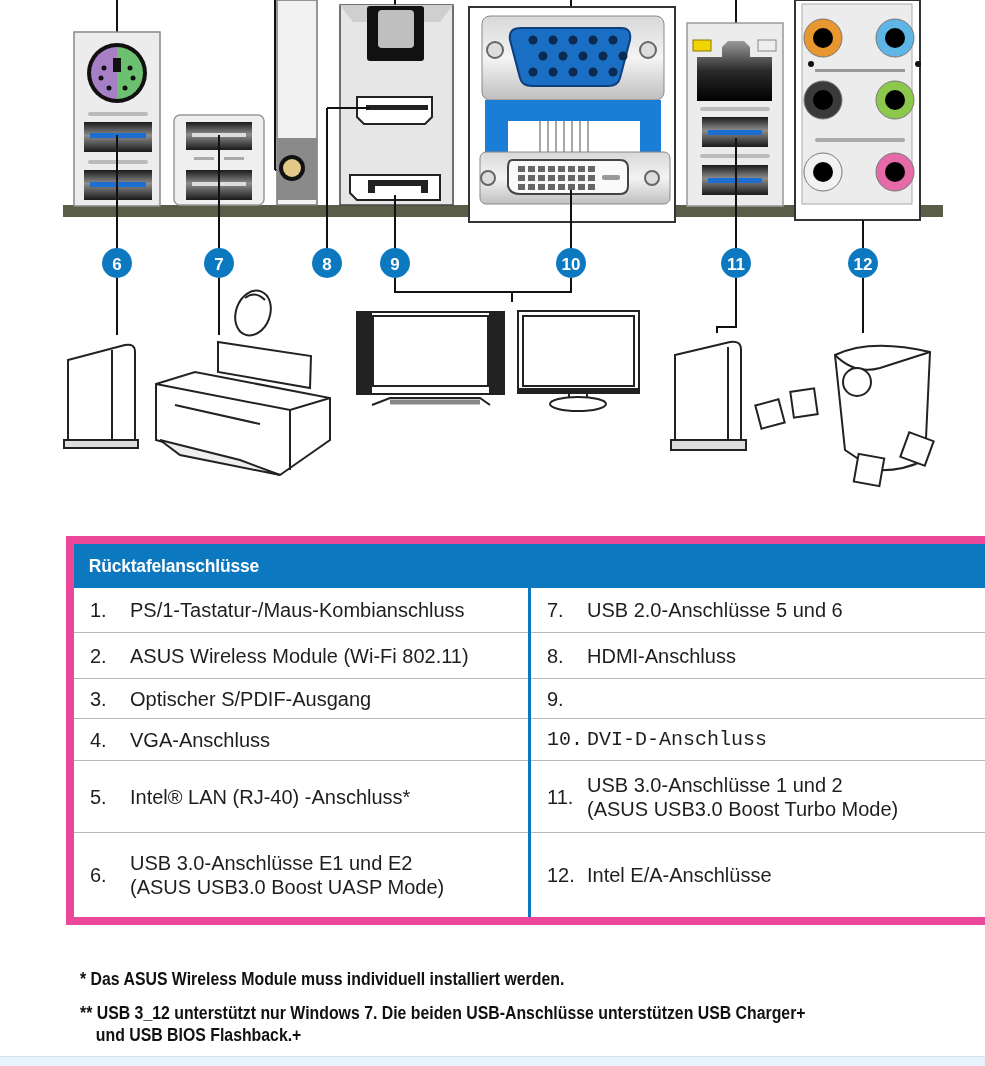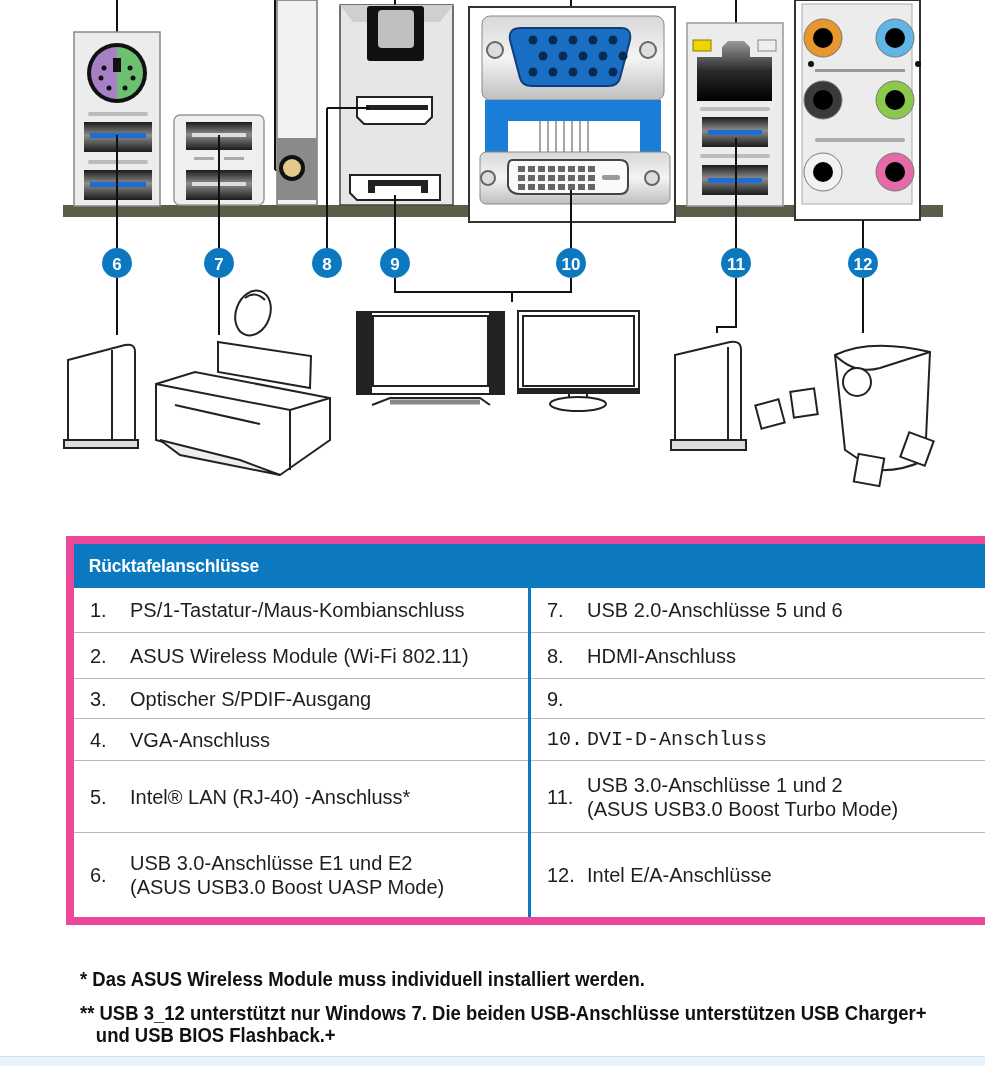--- a/index.html
+++ b/index.html
@@ -15,21 +15,21 @@
   .tbl-col.left { border-right:3px solid #0b78c0; }
   .row { display:flex; align-items:center; border-bottom:1px solid #b8b8b8; box-sizing:border-box; font-size:20px; line-height:24px; color:#1e1e1e; }
   .row:last-child { border-bottom:none; }
   .row .num { width:40px; padding-left:16px; flex:none; }
   .tbl-col.right .row .num { width:40px; }
   .row .txt { flex:1; }
   .row .sub { display:block; }
   .h1 { height:45px; } .h2 { height:46px; } .h3 { height:40px; } .h4 { height:42px; } .h5 { height:72px; } .h6 { height:84px; }
   .r7 { height:45px; } .r8 { height:46px; } .r9 { height:40px; } .r10 { height:42px;font-family:Liberation Mono, monospace; } .r11 { height:72px;justify-content:space-between; } .r12 { height:84px; }
 
-  #footnotes { position:absolute; left:80px; top:968px; width:900px; font-weight:bold; font-size:21px; color:#111; line-height:22px; }
+  #footnotes { position:absolute; left:80px; top:968px; width:900px; font-weight:bold; font-size:18px; color:#111; line-height:22px; }
   #footnotes p { margin:0 0 12px 0; transform:scaleX(0.88); transform-origin:left top; white-space:nowrap; }
   #footnotes .fn2 { margin-bottom:0; }
   #bottom-strip { position:absolute; left:0; top:1056px; width:985px; height:10px; background:#e8f3fc; border-top:1px solid #cfe2f2; }
 </style>
 </head>
 <body>
 
 <svg id="diagram" viewBox="0 0 985 510" xmlns="http://www.w3.org/2000/svg">
   <defs>
     <linearGradient id="usbGrad" x1="0" y1="0" x2="0" y2="1">

